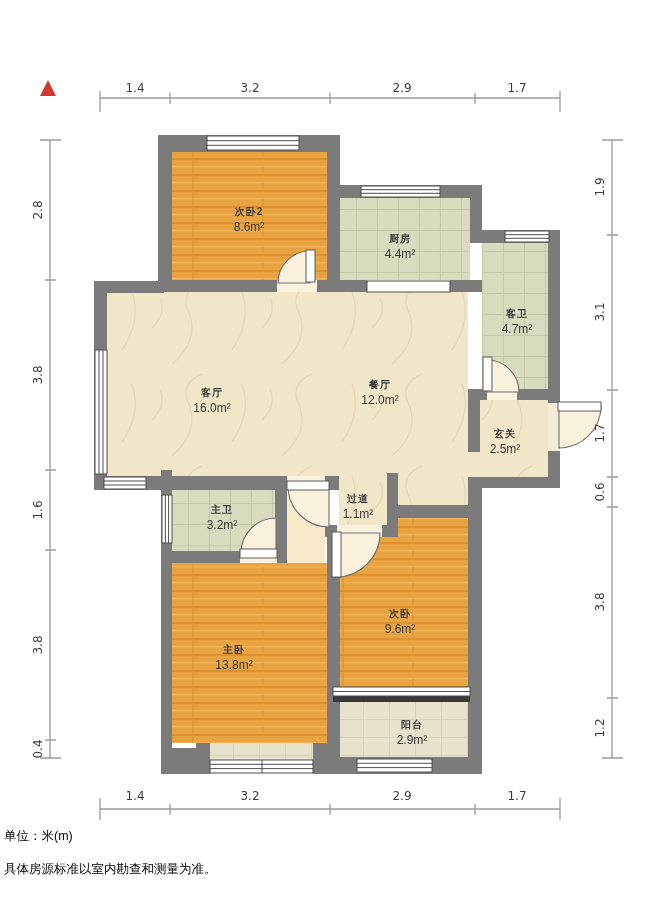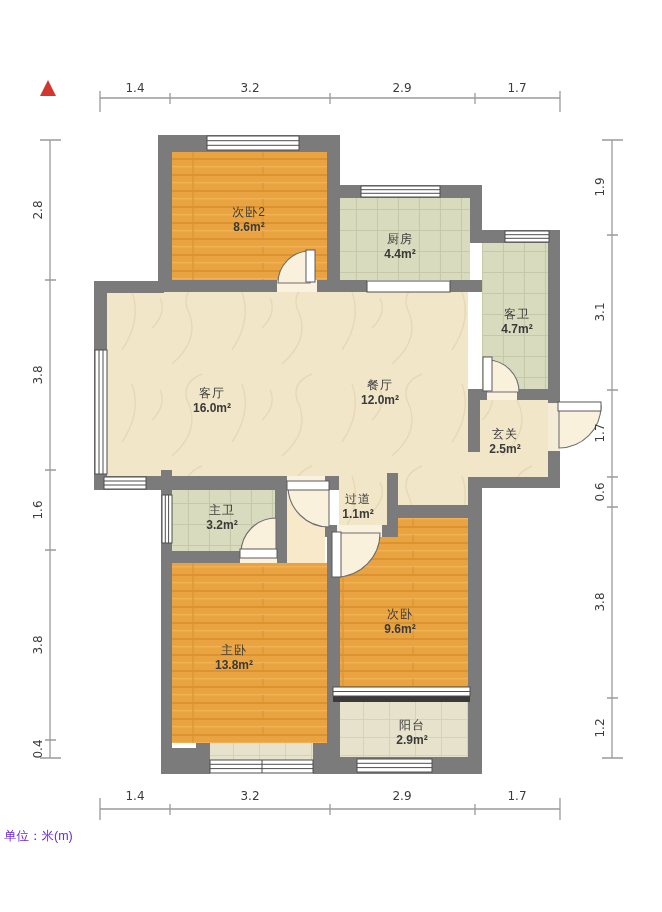--- a/index.html
+++ b/index.html
@@ -2,26 +2,26 @@
 <html><head>
 <meta charset="utf-8">
 <style>
   html,body{margin:0;padding:0;background:#ffffff;}
   body{width:662px;height:912px;position:relative;overflow:hidden;
        font-family:"Liberation Sans",sans-serif;}
   .stage{position:absolute;left:0;top:0;width:662px;height:912px;}
   svg{position:absolute;left:0;top:0;}
   .room-label{position:absolute;transform:translate(-50%,-50%);text-align:center;
               color:#3a3a3a;white-space:nowrap;pointer-events:none;}
-  .room-label .rname{font-size:12px;font-weight:400;line-height:16px;letter-spacing:1px;}
-  .room-label .rarea{font-size:12px;font-weight:700;line-height:15px;letter-spacing:0;}
+  .room-label .rname{font-size:10px;font-weight:700;line-height:16px;letter-spacing:1px;}
+  .room-label .rarea{font-size:12px;font-weight:400;line-height:15px;letter-spacing:0;}
   .dim{position:absolute;font-size:12px;color:#3c3c3c;transform:translate(-50%,-50%);
        white-space:nowrap;font-family:"DejaVu Sans","Liberation Sans",sans-serif;}
   .dim.vert{transform:translate(-50%,-50%) rotate(-90deg);}
-  .footer{position:absolute;left:4px;color:#6d28d9;font-size:12.5px;line-height:16px;
+  .footer{position:absolute;left:4px;color:#000000;font-size:12.5px;line-height:16px;
           font-weight:500;white-space:nowrap;}
 </style>
 </head>
 <body>
 
 <div class="stage">
 
 <svg width="662" height="830" viewBox="0 0 662 830">
   <defs>
     <pattern id="wood" width="150" height="16" patternUnits="userSpaceOnUse">
@@ -244,14 +244,15 @@
   <div class="dim vert" style="left:38px;top:749px">0.4</div>
 
   <div class="dim vert" style="left:600px;top:187px">1.9</div>
   <div class="dim vert" style="left:600px;top:312px">3.1</div>
   <div class="dim vert" style="left:600px;top:433px">1.7</div>
   <div class="dim vert" style="left:600px;top:492px">0.6</div>
   <div class="dim vert" style="left:600px;top:602px">3.8</div>
   <div class="dim vert" style="left:600px;top:728px">1.2</div>
 
   <div class="footer" style="top:828px">单位：米(m)</div>
+  <div class="footer" style="top:861px">具体房源标准以室内勘查和测量为准。</div>
 
 </div>
 
 </body></html>

